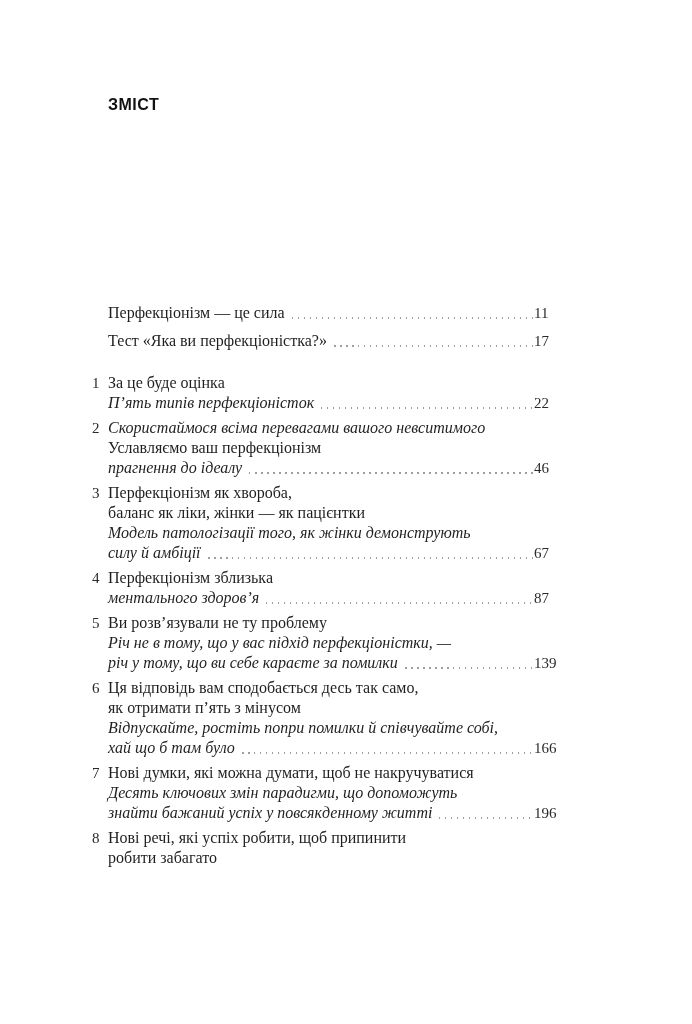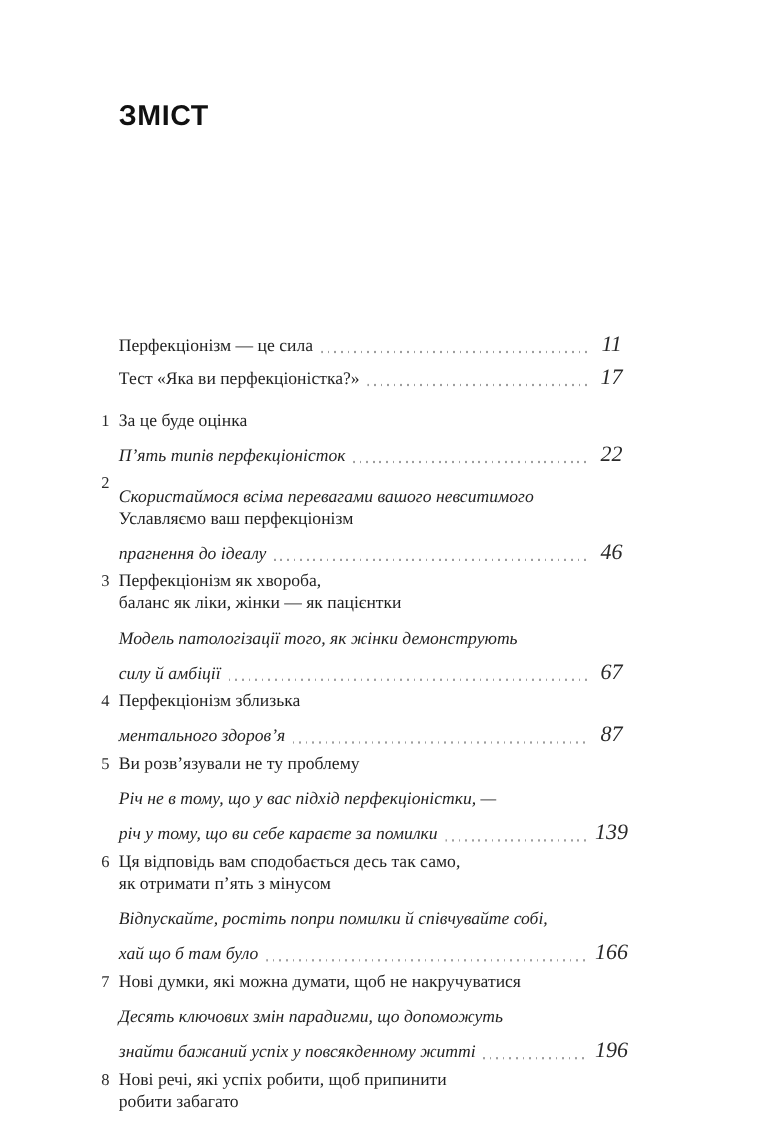--- a/index.html
+++ b/index.html
@@ -13,21 +13,21 @@
     font-family: "Liberation Serif", serif;
     overflow: hidden;
   }
   .page-title {
     position: absolute;
     left: 108px;
     top: 92px;
     margin: 0;
     font-family: "Liberation Sans", sans-serif;
     font-weight: 700;
-    font-size: 26px;
+    font-size: 16px;
     line-height: 26px;
     letter-spacing: 0.5px;
     color: #111111;
   }
   .front-list {
     position: absolute;
     left: 108px;
     top: 303px;
     width: 470px;
   }
@@ -47,41 +47,40 @@
   .chapter { position: relative; margin-bottom: 5px; }
   .chapter-number {
     position: absolute;
     left: -16px;
     top: 0;
     font-size: 15px;
     line-height: 20px;
     color: #2a2a2a;
   }
   .line-text { white-space: nowrap; }
-  .row.italic .line-text { font-style: italic; margin-top: 12px; }
+  .row.italic .line-text { font-style: italic; }
   .leader {
     flex: 1 1 auto;
     height: 2px;
     align-self: flex-end;
     margin: 0 0 4px 7px;
     background: repeating-linear-gradient(
       to right,
       var(--dots, #9e9e9e) 0 1.5px,
       transparent 1.5px 6px
     );
     min-width: 10px;
   }
   .pagenum {
     flex: 0 0 44px;
     width: 44px;
-    text-align: center;
-    font-size: 20px;
+    text-align: left;
+    font-size: 15px;
     line-height: 20px;
     color: #2a2a2a;
-    font-style: italic;
   }
 </style>
 </head>
 <body>
 
 <div class="page" style="--bg: #ffffff; --text: #1f1f1f; --dots: #9e9e9e;">
   <h1 class="page-title">ЗМІСТ</h1>
   <div class="front-list">
       <div class="row front-item">
         <span class="line-text">Перфекціонізм — це сила</span>

